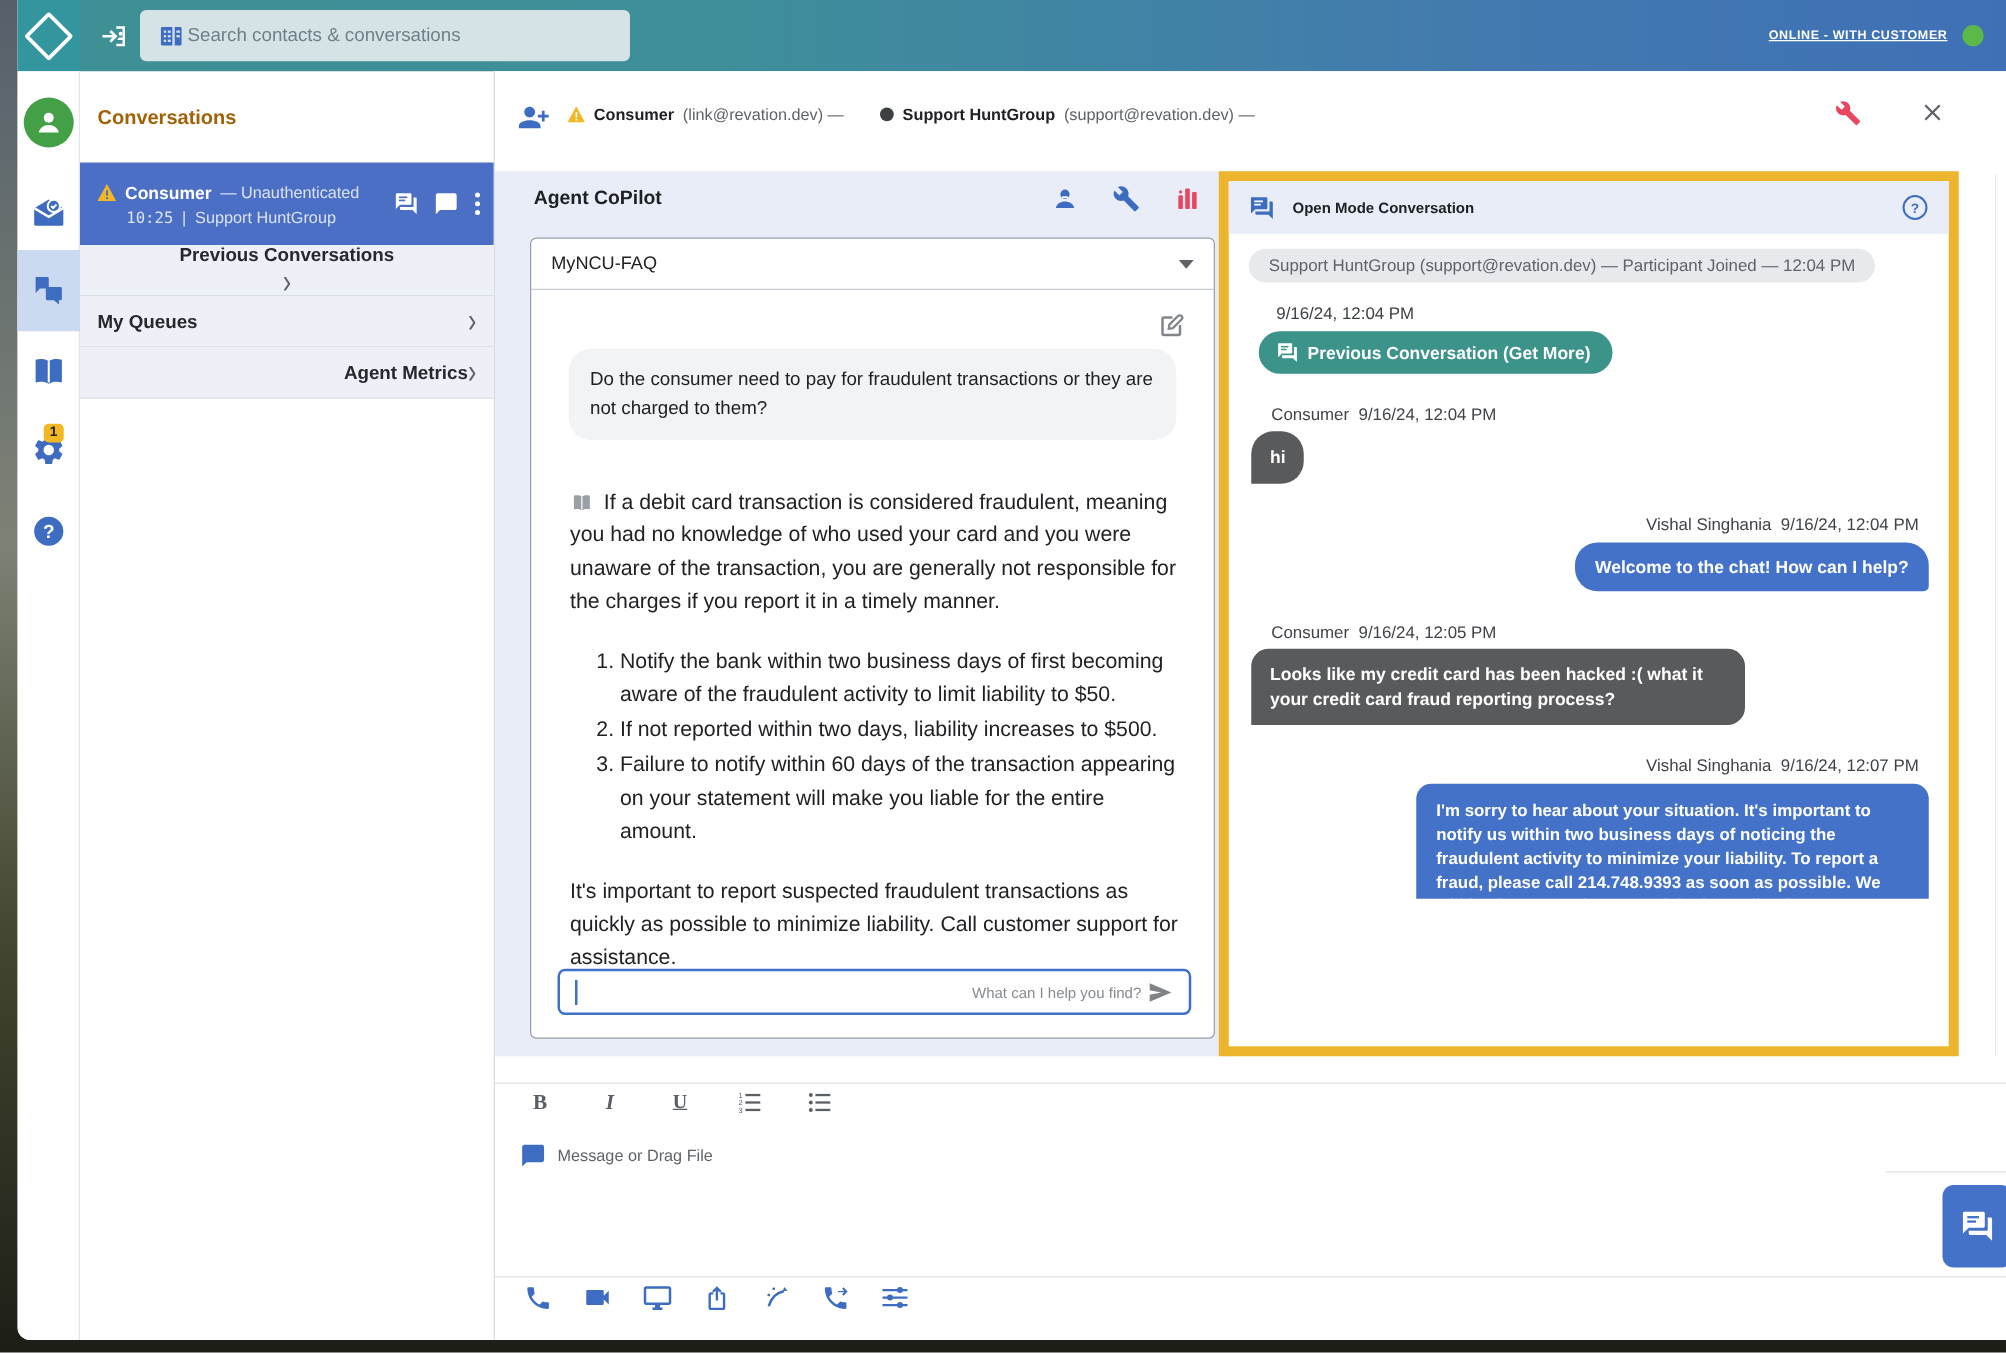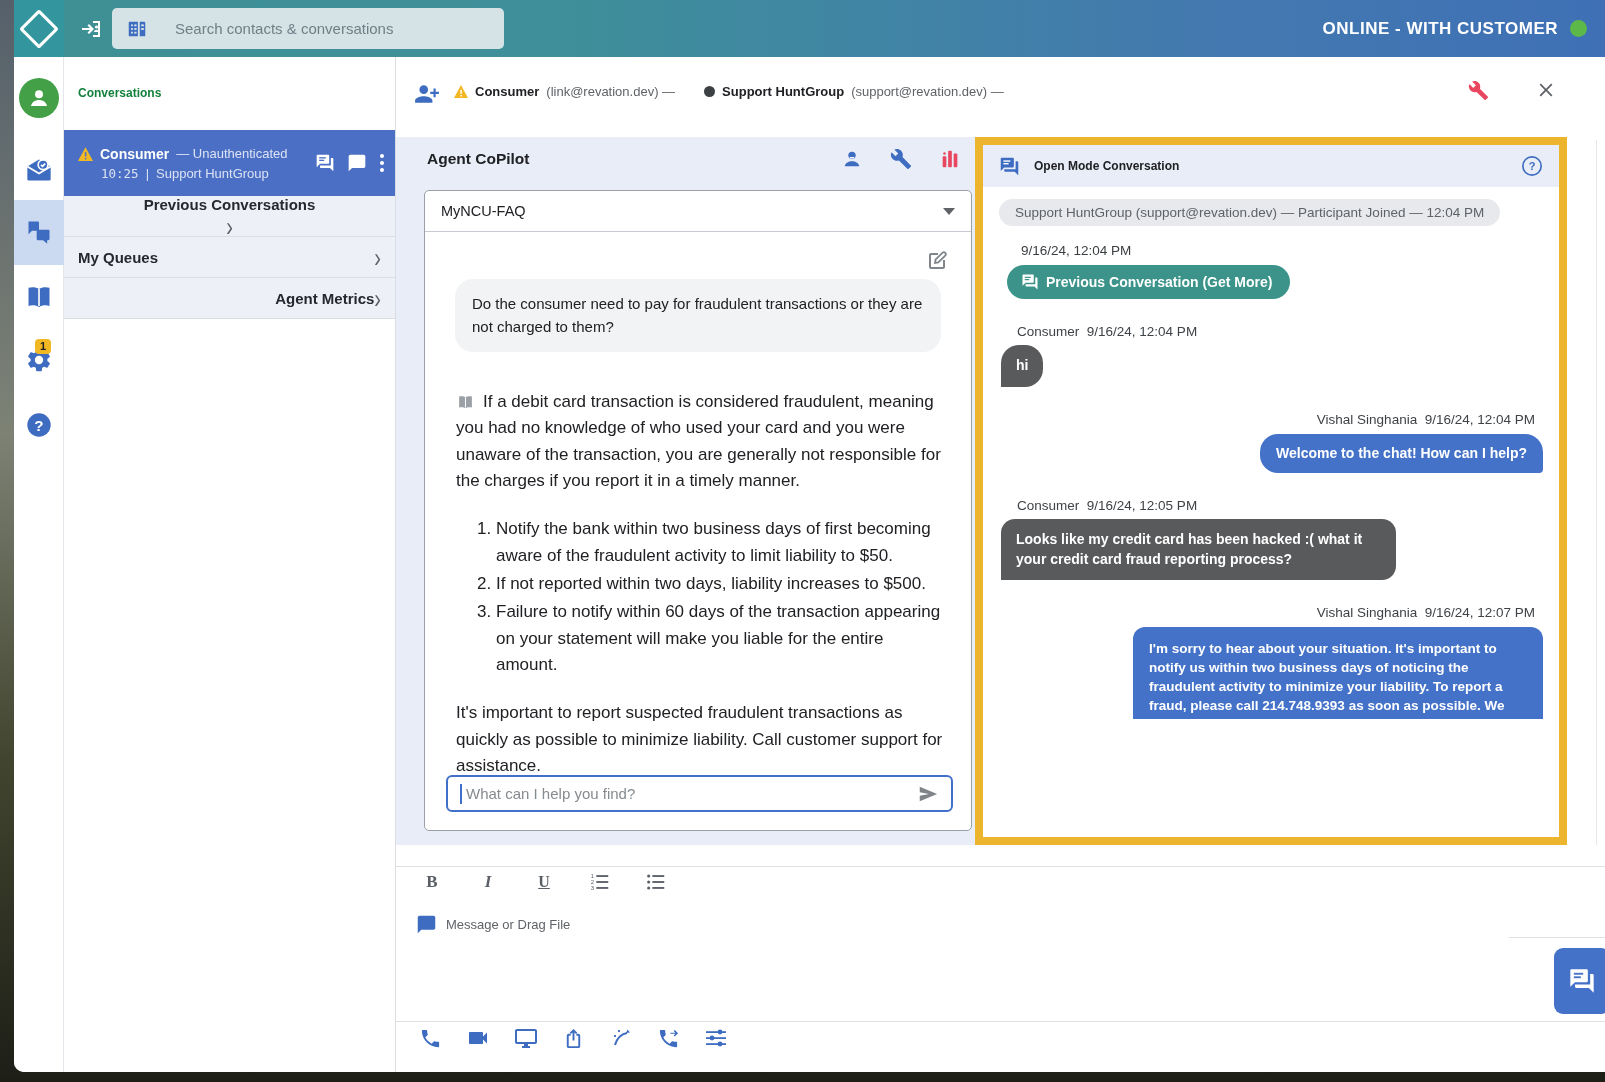--- a/index.html
+++ b/index.html
@@ -13,37 +13,37 @@
     left:14px;top:0;width:1591px;height:1072px;background:#ffffff;
     border-radius:0 0 0 10px;overflow:hidden;
   }
   
   .topbar{left:0;top:0;width:1591px;height:57px;
     background:linear-gradient(90deg,#3E9094 0%,#3E8F9A 35%,#4379AF 75%,#3F70B6 100%);}
   .logoblock{left:0;top:0;width:50px;height:57px;background:#33969E;display:flex;align-items:center;justify-content:center;}
   .diamond{width:22px;height:22px;border:3px solid #fff;transform:rotate(45deg);border-radius:2px;}
   .addcontact{left:64px;top:15px;width:28px;height:28px;display:flex;align-items:center;justify-content:center;}
   .searchbox{left:98px;top:8px;width:392px;height:41px;background:#D6E3E6;border-radius:5px;
-    display:flex;align-items:center;gap:25px;padding:0 14px;box-sizing:border-box;}
+    display:flex;align-items:center;gap:0;padding:0 14px;box-sizing:border-box;}
   .searchbox input{border:none;background:transparent;outline:none;font-size:15px;color:#44535b;width:300px;
     font-family:"Liberation Sans",sans-serif;}
   .searchbox input::placeholder{color:#6E8087;opacity:1;}
   .statuswrap{right:18px;top:0;height:57px;display:flex;align-items:center;gap:12px;}
-  .statustext{color:#fff;font-size:17px;font-weight:bold;letter-spacing:.5px;}
+  .statustext{color:#fff;font-size:10px;font-weight:bold;letter-spacing:.5px;text-decoration:underline;}
   .statusdot{width:17px;height:17px;border-radius:50%;background:#5CB849;}
   
   .rail{left:0;top:57px;width:50px;height:1015px;background:#fff;border-right:1px solid #E3E6EA;box-sizing:border-box;}
   .railsel{left:0px;top:200px;width:50px;height:65px;background:#CBD9F1;}
   .railicon{width:50px;display:flex;justify-content:center;}
   .avatar{left:3px;top:78px;width:44px;height:44px;}
   .avatar .circ{width:40px;height:40px;border-radius:50%;background:#43A047;display:flex;align-items:center;justify-content:center;margin:0 auto;}
   .badge{position:absolute;right:2px;top:-7px;background:#F2B824;color:#202124;font-size:11px;font-weight:bold;
     border-radius:4px;padding:1px 5px;line-height:13px;}
   
-  .convcol-title{left:64px;top:86px;font-size:12px;font-weight:600;color:#15803d;}
+  .convcol-title{left:64px;top:86px;font-size:16px;font-weight:600;color:#a16207;}
   .convsel{left:50px;top:130px;width:331px;height:66px;background:#4A6FC4;color:#fff;
     display:flex;align-items:center;padding:0 10px 0 14px;box-sizing:border-box;}
   .convsel .names{flex:1;min-width:0;}
   .convsel .line1{font-size:14px;display:flex;align-items:center;gap:7px;}
   .convsel .line1 .nm{font-weight:bold;}
   .convsel .line1 .st{color:#DDE3F4;font-size:13px;}
   .convsel .line2{font-size:13px;color:#DCE2F3;margin-top:4px;padding-left:23px;display:flex;gap:7px;align-items:center;}
   .convsel .line2 .tm{font-family:"DejaVu Sans Mono",monospace;font-size:12.5px;}
   .convsel .acts{display:flex;align-items:center;gap:12px;}
   .convrow{left:50px;width:331px;height:41px;background:#EDF0F6;border-bottom:1px solid #D9DEE6;box-sizing:border-box;
@@ -70,21 +70,21 @@
   .editicon{position:absolute;right:22px;top:58px;}
   .qbubble{position:absolute;left:30px;top:88px;width:486px;background:#F1F3F4;border-radius:18px;
     padding:13px 17px;box-sizing:border-box;font-size:15px;color:#202124;line-height:1.55;}
   .answer{position:absolute;left:31px;top:198px;width:490px;font-size:17px;color:#202124;line-height:1.55;}
   .answer .bookic{vertical-align:-3px;margin-right:8px;}
   .answer ol{margin:22px 0 22px 0;padding-left:40px;}
   .answer ol li{margin-bottom:2px;}
   .cop-input{position:absolute;left:21px;top:584px;width:507px;height:37px;border:2px solid #4170C9;border-radius:6px;
     box-sizing:border-box;display:flex;align-items:center;padding:0 12px;gap:2px;background:#fff;}
   .cop-input .caretbar{width:2px;height:20px;background:#4170C9;}
-  .cop-input input{flex:1;border:none;outline:none;font-size:15px;color:#ef4444;font-family:"Liberation Sans",sans-serif;}
+  .cop-input input{flex:1;border:none;outline:none;font-size:12px;color:#ef4444;font-family:"Liberation Sans",sans-serif;text-align:right;}
   .cop-input input::placeholder{color:#868B90;opacity:1;}
   
   .openmode{left:961px;top:137px;width:592px;height:708px;border:8px solid #EDB42D;background:#fff;box-sizing:border-box;}
   .om-header{height:42px;background:#E8EDF8;display:flex;align-items:center;padding:0 16px;gap:14px;box-sizing:border-box;}
   .om-title{font-size:12px;font-weight:600;color:#202124;flex:1;}
   .om-body{height:532px;overflow:hidden;display:flex;flex-direction:column;padding:12px 10px 0 14px;box-sizing:border-box;}
   .om-pill{align-self:flex-start;margin-left:2px;background:#E7E9EC;border-radius:15px;color:#5F6368;
     font-size:13.5px;padding:6px 16px;}
   .om-time{margin:17px 0 0 24px;font-size:13.5px;color:#3C4043;}
   .om-histbtn{align-self:flex-start;margin:7px 0 0 10px;background:#3B9389;color:#fff;border:none;border-radius:19px;

